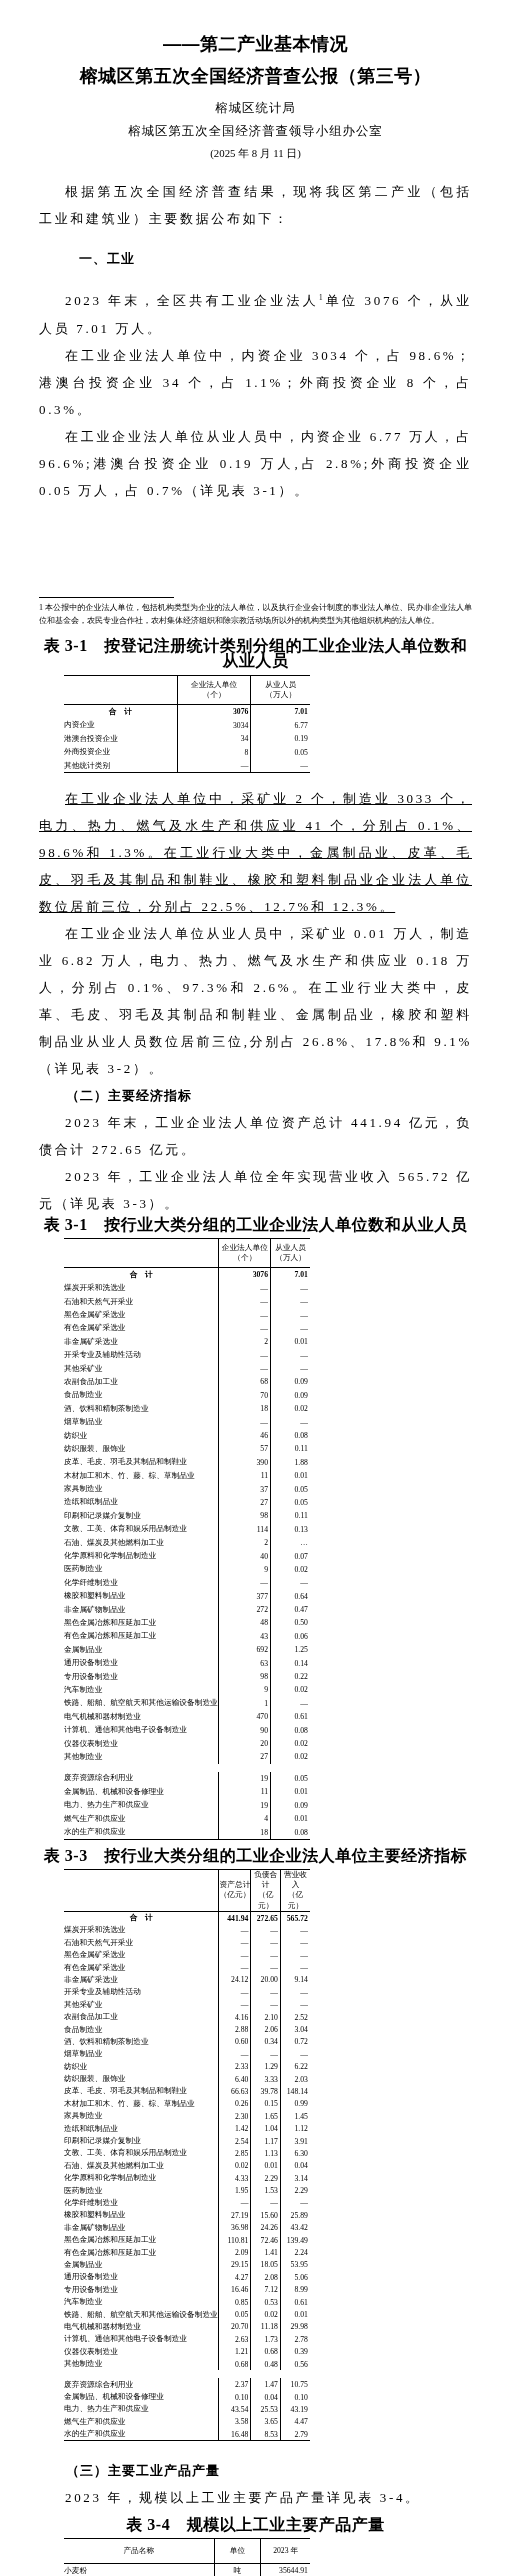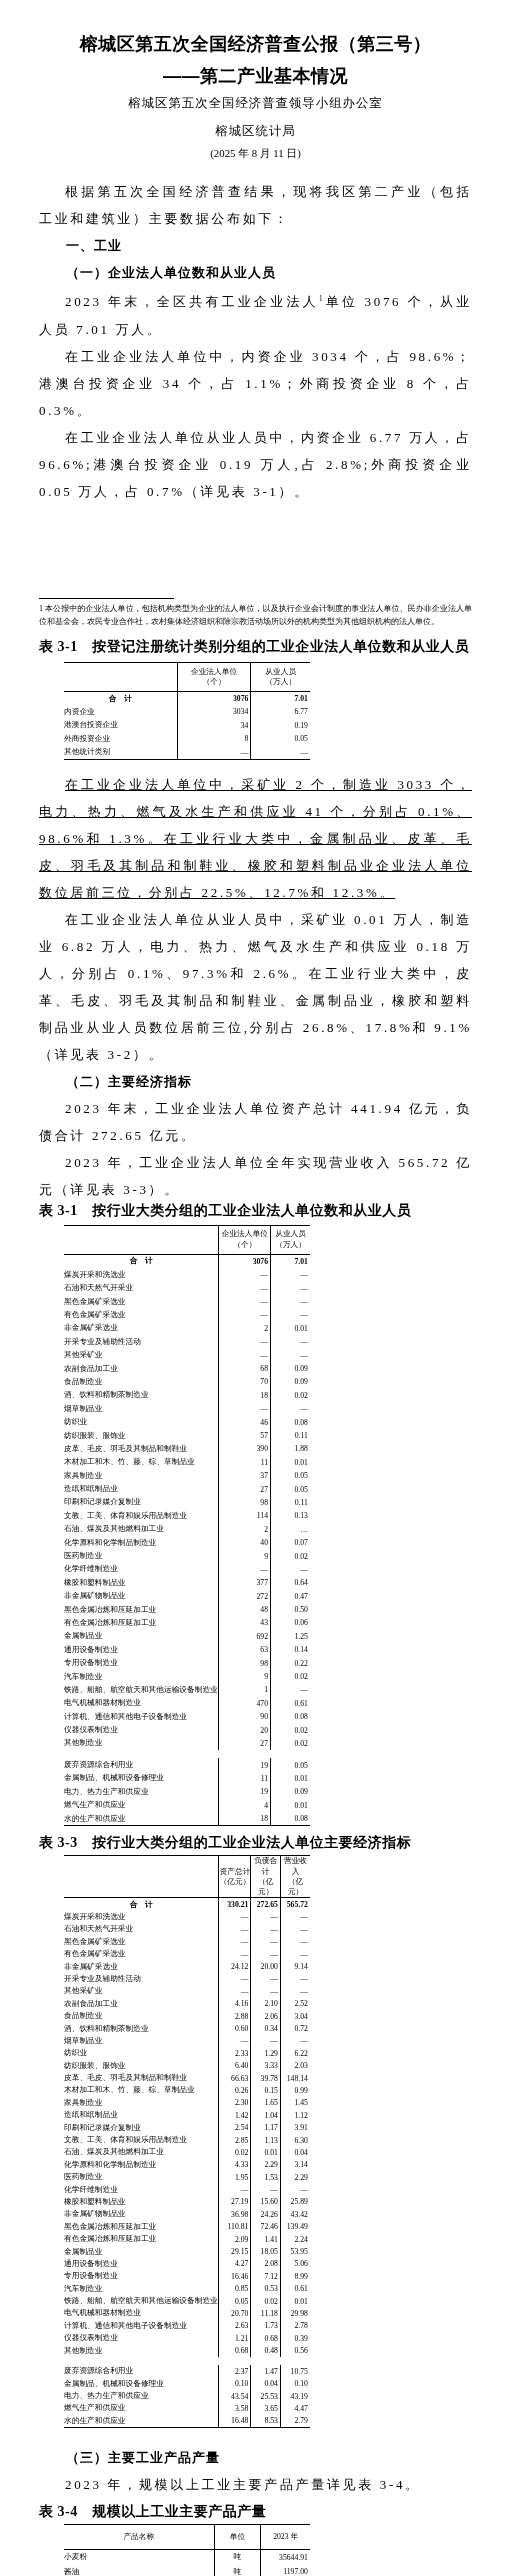--- a/index.html
+++ b/index.html
@@ -12,32 +12,32 @@
   .title-block{padding-top:28px;text-align:center;}
   .doc-title{font-family:"Liberation Sans","DejaVu Sans",sans-serif;font-weight:bold;
     font-size:18px;line-height:32px;letter-spacing:0.5px;}
   .issuer{font-size:12.4px;line-height:23px;letter-spacing:1px;}
   .issuer-first{margin-top:5.2px;}
   .date-line{font-size:10.8px;line-height:21.6px;}
   
   .para{font-size:13px;line-height:27px;text-align:justify;text-indent:2em;
     letter-spacing:0.205em;margin:0;}
   .h1{font-family:"Liberation Sans","DejaVu Sans",sans-serif;font-weight:bold;
-    font-size:13px;line-height:27px;padding-left:27px;margin:0;letter-spacing:1px;}
+    font-size:13px;line-height:27px;padding-left:27px;margin:13px;letter-spacing:1px;}
   .h2{font-weight:bold;font-size:13px;line-height:27px;padding-left:27px;margin:0;letter-spacing:1px;}
   .p-intro{margin-top:13.4px;}
   .p5{margin-top:11.3px;text-decoration:underline;}
   .h-sub3{margin-top:15.5px;}
   sup{font-size:7.2px;}
   
   .fnote{margin-top:93px;}
   .fn-rule{width:135px;border-top:0.8px solid #000;height:0;margin-bottom:4.6px;}
   .fn-text{font-size:8px;line-height:12.4px;margin:0;text-align:justify;}
   
-  .tcap{font-size:14px;font-weight:bold;text-align:left;line-height:14.4px;margin:0;letter-spacing:0.5px;}
+  .tcap{font-size:16px;font-weight:bold;text-align:center;line-height:14.4px;margin:0;letter-spacing:0.5px;}
   .cap-t31{margin-top:12.4px;} .cap-t32{margin-top:1px;} .cap-t33{margin-top:9.3px;}
   .cap-t34{margin-top:7.2px;}
   table.dtable{border-collapse:collapse;table-layout:fixed;width:246px;margin-left:25px;
     border-top:1.5px solid #000;border-bottom:1.5px solid #000;font-size:7.7px;}
   table.t31{margin-top:7.2px;} table.t32{margin-top:6.2px;} table.t33{margin-top:5.2px;}
   table.t34{margin-top:5.2px;}
   .dtable th,.dtable td{padding:0;font-weight:normal;vertical-align:middle;}
   .dtable thead th{border-bottom:0.8px solid #000;text-align:center;height:28px;line-height:10.3px;}
   .t34 thead th{height:24px;}
   .dtable th.c-val,.dtable td.c-val{border-left:0.5px solid #000;}
@@ -55,31 +55,30 @@
   .t33 col.c0{width:63%;} .t33 col.c1{width:13%;} .t33 col.c2{width:12%;} .t33 col.c3{width:12%;}
   .t34 col.c0{width:61%;} .t34 col.c1{width:19%;} .t34 col.c2{width:20%;}
   .t34 td.c-v0{text-align:center;padding-right:0;}
 </style>
 </head>
 <body>
 
 <div class="page">
 
   <div class="title-block">
+    <div class="doc-title">——第二产业基本情况</div>
     <div class="doc-title">榕城区第五次全国经济普查公报（第三号）</div>
-    <div class="doc-title">——第二产业基本情况</div>
+    <div class="issuer issuer-first">榕城区统计局</div>
     <div class="issuer">榕城区第五次全国经济普查领导小组办公室</div>
-    <div class="issuer issuer-first">榕城区统计局</div>
     <div class="date-line">(2025 年 8 月 11 日)</div>
   </div>
 
   <p class="para p-intro">根据第五次全国经济普查结果，现将我区第二产业（包括工业和建筑业）主要数据公布如下：</p>
 
   <h2 class="h1">一、工业</h2>
-  <h3 class="h2">（一）企业法人单位数和从业人员</h3>
 
   <p class="para"><span>2023 年末，全区共有工业企业法人</span><sup>1</sup><span>单位 3076 个，从业人员 7.01 万人。</span></p>
   <p class="para">在工业企业法人单位中，内资企业 3034 个，占 98.6%；港澳台投资企业 34 个，占 1.1%；外商投资企业 8 个，占 0.3%。</p>
   <p class="para">在工业企业法人单位从业人员中，内资企业 6.77 万人，占 96.6%;港澳台投资企业 0.19 万人,占 2.8%;外商投资企业 0.05 万人，占 0.7%（详见表 3-1）。</p>
 
   <div class="fnote">
     <div class="fn-rule"></div>
     <p class="fn-text"><span>1</span> <span>本公报中的企业法人单位，包括机构类型为企业的法人单位，以及执行企业会计制度的事业法人单位、民办非企业法人单位和基金会，农民专业合作社，农村集体经济组织和除宗教活动场所以外的机构类型为其他组织机构的法人单位。</span></p>
   </div>
 
@@ -376,21 +375,21 @@
         <tr>
           <th class="c-lbl"></th>
           <th class="c-val">资产总计<br>（亿元）</th>
           <th class="c-val">负债合计<br>（亿元）</th>
           <th class="c-val">营业收入<br>（亿元）</th>
         </tr>
       </thead>
       <tbody>
         <tr>
           <td class="c-lbl total">合　计</td>
-          <td class="c-val c-v0 total">330.21</td>
+          <td class="c-val c-v0 total">441.94</td>
           <td class="c-val c-v1 total">272.65</td>
           <td class="c-val c-v2 total">565.72</td>
         </tr>
         <tr>
           <td class="c-lbl">煤炭开采和洗选业</td>
           <td class="c-val c-v0">—</td>
           <td class="c-val c-v1">—</td>
           <td class="c-val c-v2">—</td>
         </tr>
         <tr>

